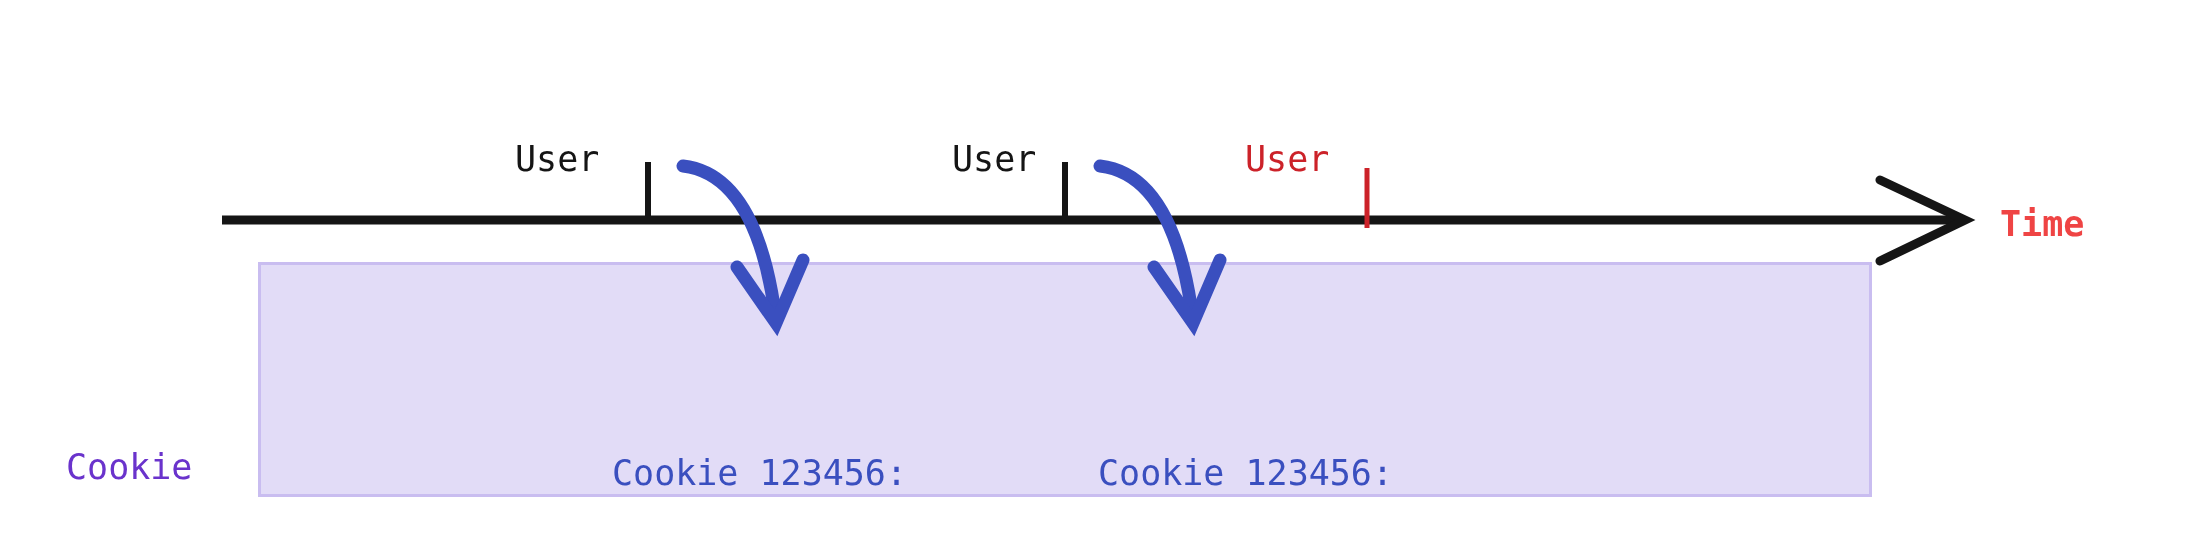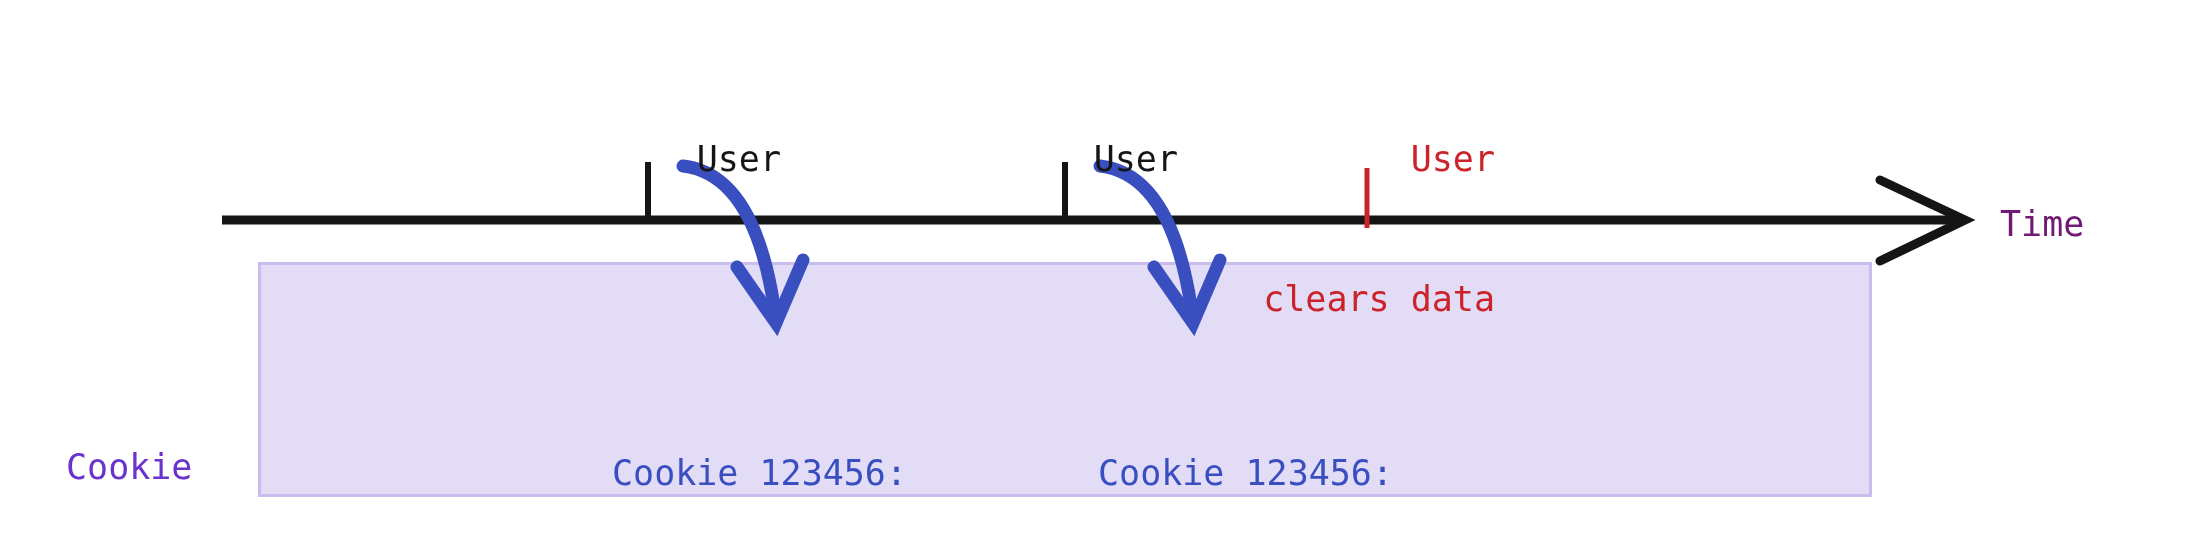--- a/index.html
+++ b/index.html
@@ -43,41 +43,42 @@
   
   .lbl {
     position: absolute;
     white-space: pre;
     line-height: 1.34;
     font-weight: 400;
   }
   .lbl-event {
     font-size: 35px;
     color: #151515;
-    text-align: right;
+    text-align: left;
   }
   .lbl-event.red {
     color: #cc2229;
   }
   .lbl-server {
     font-size: 35px;
     color: #6a33cc;
     text-align: left;
     line-height: 1.45;
   }
   .lbl-cookie {
     font-size: 35px;
     color: #3a4fbf;
     text-align: left;
     line-height: 1.42;
   }
   .lbl-time {
     font-size: 35px;
-    color: #701a75;
+    color: #ef4444;
     text-align: right;
+    font-weight: bold;
   }
 
   .lbl-l1, .lbl-l2 { display: block; }
 </style>
 </head>
 <body>
 
 <div id="diagram">
 
   <div class="server-box"></div>
@@ -104,21 +105,20 @@
   <div class="lbl lbl-event" style="left:515px; top:42px; width:266px;">
     <span class="lbl-l1">User</span>
   </div>
 
   <div class="lbl lbl-event" style="left:952px; top:42px; width:226px;">
     <span class="lbl-l1">User</span>
   </div>
 
   <div class="lbl lbl-event red" style="left:1245px; top:42px; width:250px;">
     <span class="lbl-l1">User</span>
-    <span class="lbl-l2">clears data</span>
   </div>
 
   <div class="lbl lbl-time" style="left:2000px; top:201px;">Time</div>
 
   <div class="lbl lbl-server" style="left:66px; top:340px; width:190px;">
     <span class="lbl-l1">Cookie</span>
     
   </div>
 
   <div class="lbl lbl-cookie" style="left:612px; top:350px; width:330px;">

